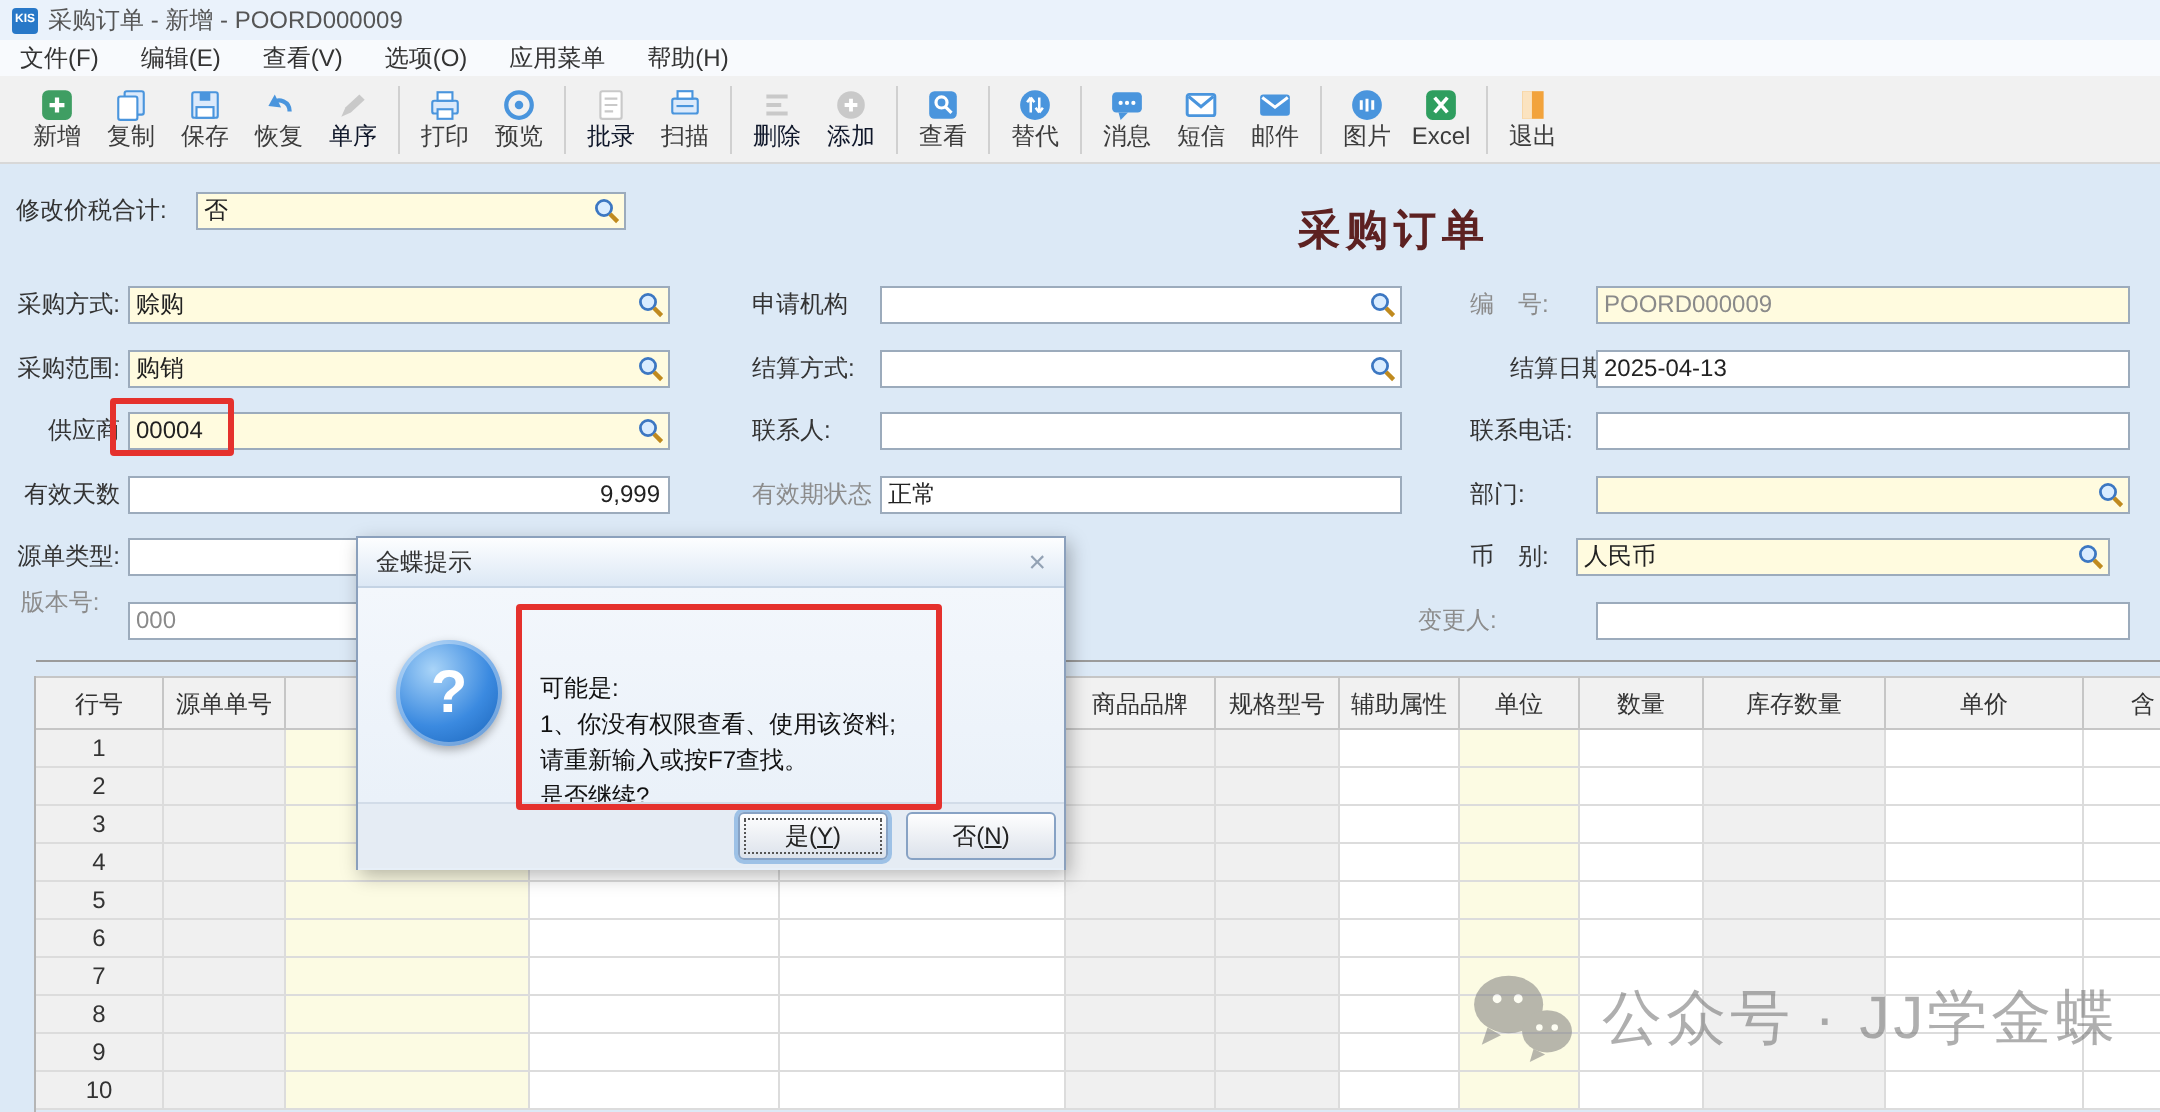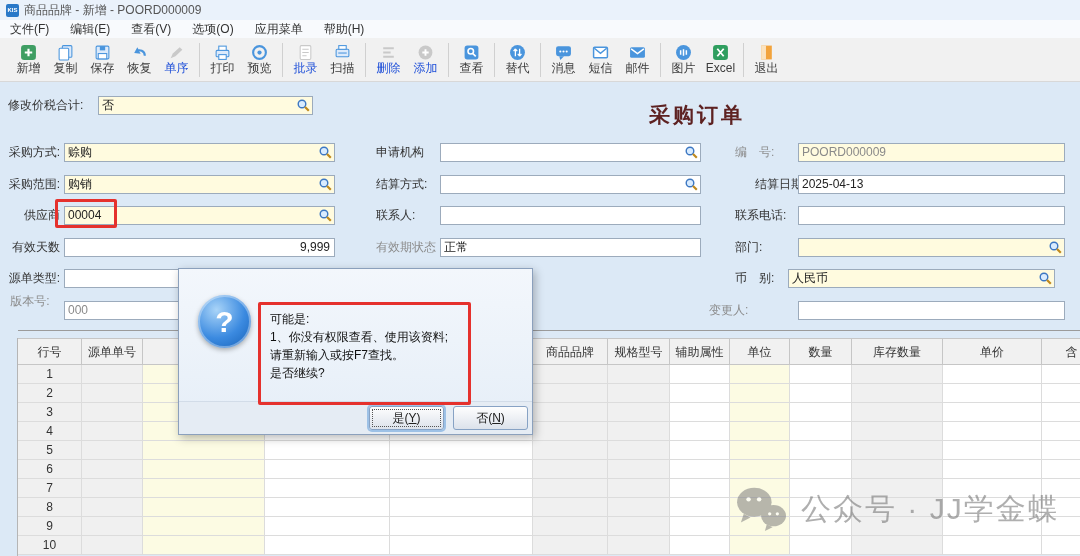--- a/index.html
+++ b/index.html
@@ -14,21 +14,21 @@
   
   .menubar{position:absolute;left:0;top:20px;width:1080px;height:18px;background:#f8fafd;display:flex;align-items:center;gap:21px;padding-left:10px}
   .menu-item{color:#333;white-space:nowrap}
 
   
   .toolbar{position:absolute;left:0;top:38px;width:1080px;height:44px;background:#f1f1f1;border-bottom:1px solid #d8d8d8;display:flex;align-items:center;padding-left:10px}
   .tb-item{width:37px;display:flex;flex-direction:column;align-items:center;gap:1px;flex:none}
   .tb-icon{height:17px;display:flex;align-items:center}
   .tb-icon svg{width:17px;height:17px}
   .tb-label{font-size:12px;color:#3c3c3c;white-space:nowrap;line-height:13px}
-  .tb-item.disabled .tb-label{color:#1d4ed8}
+  .tb-item.disabled .tb-label{color:#0f172a}
   .tb-sep{width:1px;height:34px;background:#d0d0d0;margin:0 4px;flex:none}
 
   
   .form-label{position:absolute;height:18px;line-height:18px;color:#333;white-space:pre}
   .form-label.muted{color:#8c8c8c}
   .ffield{position:absolute;height:19px;border:1px solid #9cabbc;background:#fff;line-height:17px;padding-left:3px}
   .ffield.yellow{background:#fffbdf}
   .ffield .val{color:#222}
   .ffield.muted .val{color:#8a8a8a}
   .ffield.alignr{text-align:right;padding-right:4px}
@@ -62,21 +62,21 @@
   
   .watermark{position:absolute;left:733px;top:484px;display:flex;align-items:center;gap:10px;opacity:.55;z-index:40}
   .wm-icon svg{width:58px;height:48px}
   .wm-text{font-size:30px;color:#6e6e6e;letter-spacing:2px;white-space:nowrap}
 </style>
 </head>
 <body>
 
 <div class="titlebar">
   <div class="app-icon">KIS</div>
-  <span class="win-title">商品品牌 - 新增 - POORD000009</span>
+  <span class="win-title">采购订单 - 新增 - POORD000009</span>
 </div>
 
 <div class="menubar" id="menubar">
     <div class="menu-item">文件(F)</div>
     <div class="menu-item">编辑(E)</div>
     <div class="menu-item">查看(V)</div>
     <div class="menu-item">选项(O)</div>
     <div class="menu-item">应用菜单</div>
     <div class="menu-item">帮助(H)</div>
   </div>
@@ -472,20 +472,24 @@
     <div class="td white" style="left: 1042px; top: 84px; width: 60px;"></div>
     <div class="td white" style="left: 1042px; top: 103px; width: 60px;"></div>
     <div class="td white" style="left: 1042px; top: 122px; width: 60px;"></div>
     <div class="td white" style="left: 1042px; top: 141px; width: 60px;"></div>
     <div class="td white" style="left: 1042px; top: 160px; width: 60px;"></div>
     <div class="td white" style="left: 1042px; top: 179px; width: 60px;"></div>
     <div class="td white" style="left: 1042px; top: 198px; width: 60px;"></div>
   </div>
 
 <div class="dialog">
+  <div class="dlg-title">
+    <span>金蝶提示</span>
+    <span class="dlg-close">×</span>
+  </div>
   <div class="dlg-body">
     <div class="q-icon">?</div>
     <div class="dlg-text" id="dlgText">
         <div class="dlg-line">可能是:</div>
         <div class="dlg-line">1、你没有权限查看、使用该资料;</div>
         <div class="dlg-line">请重新输入或按F7查找。</div>
         <div class="dlg-line">是否继续?</div>
       </div>
   </div>
   <div class="dlg-footer">

